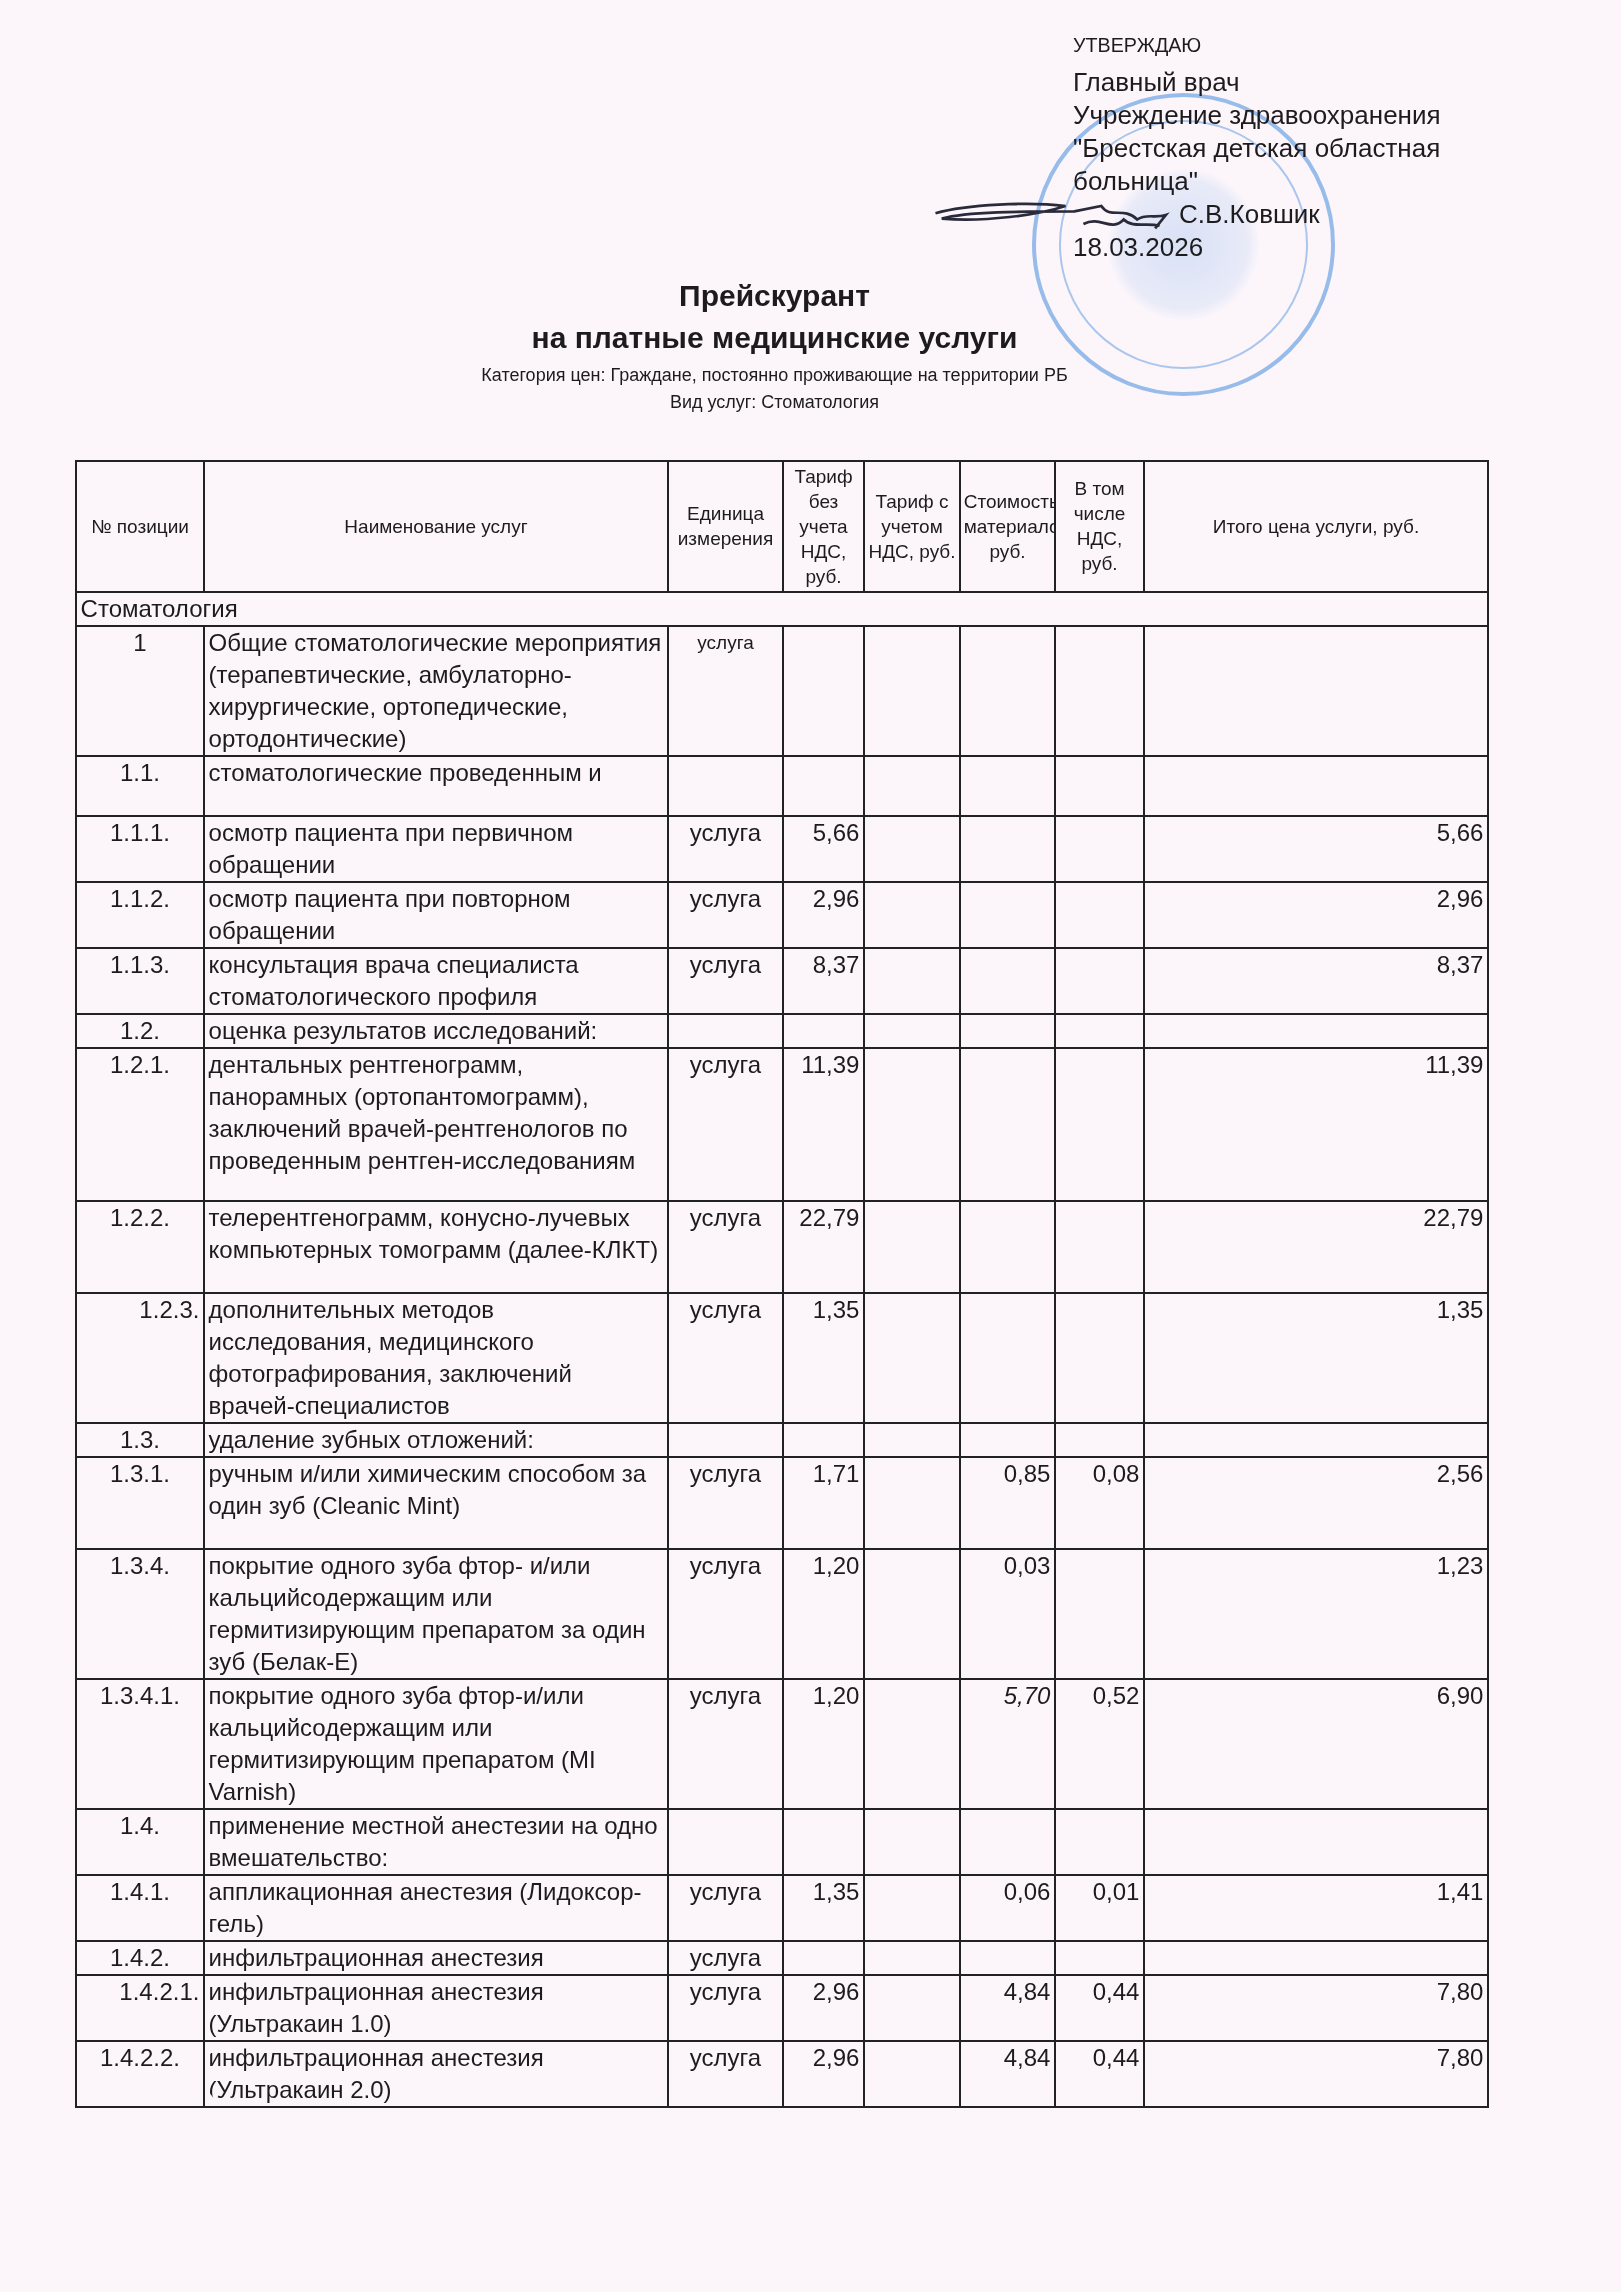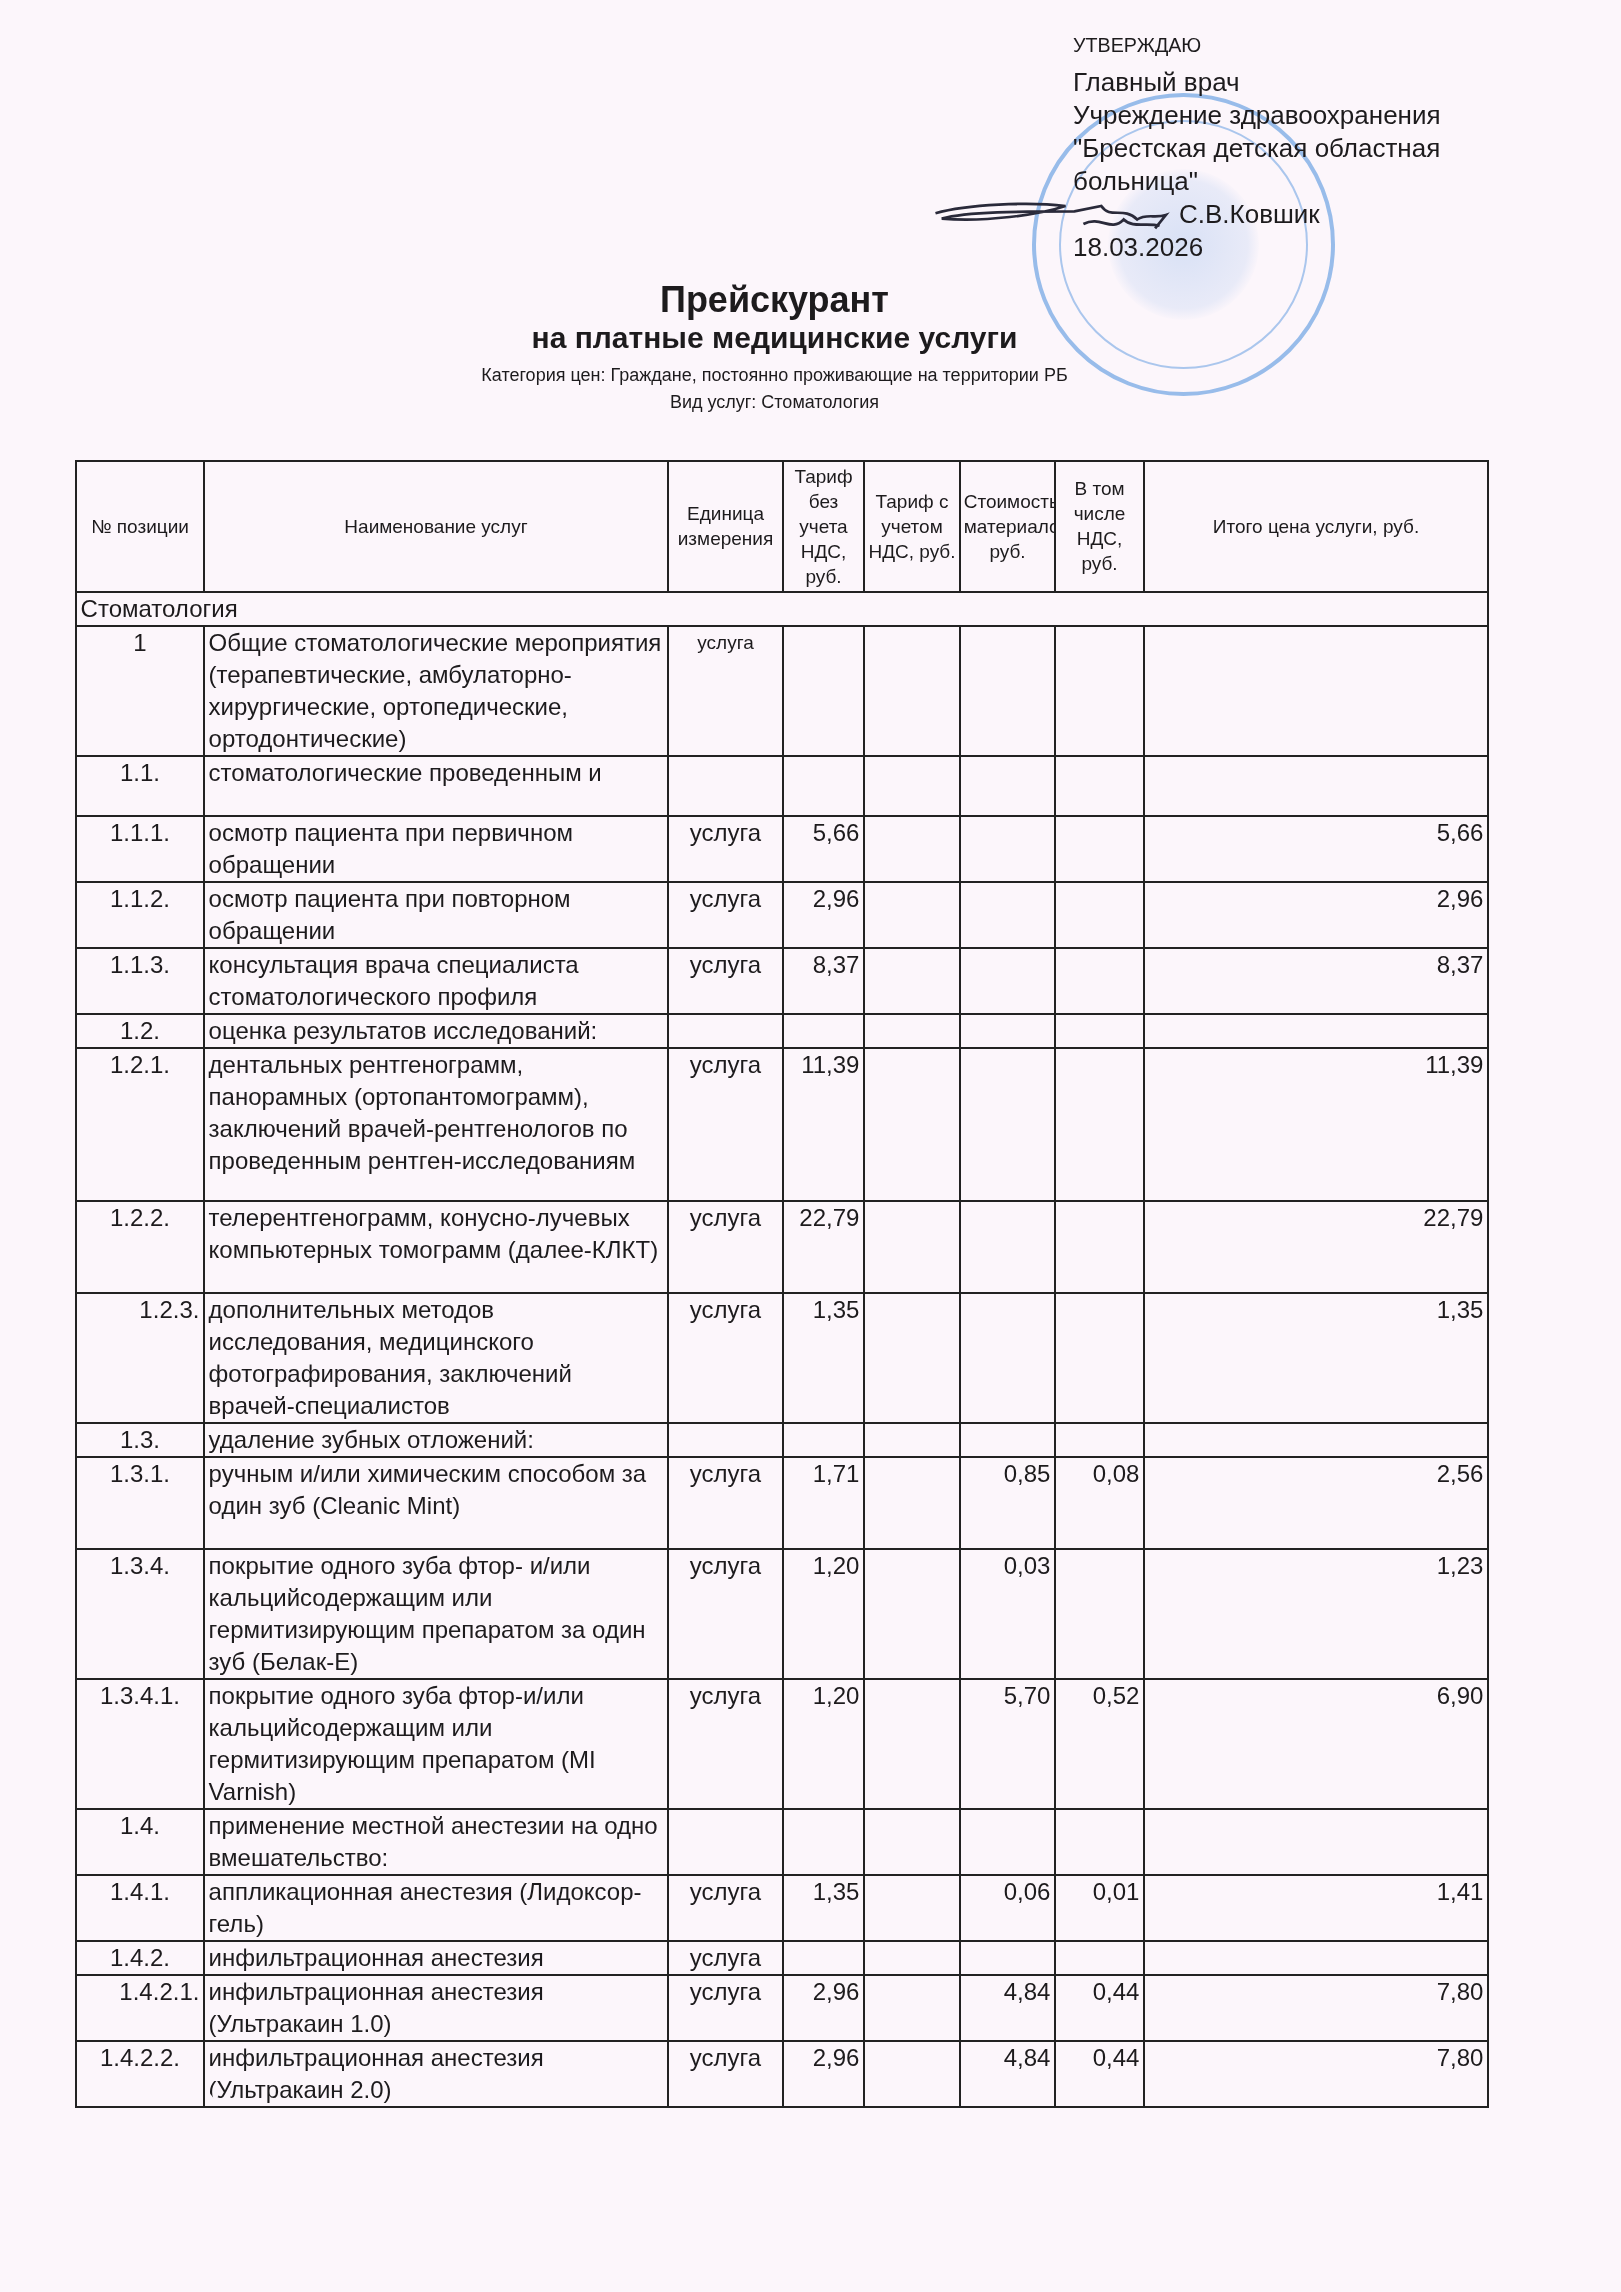--- a/index.html
+++ b/index.html
@@ -32,21 +32,21 @@
     background: radial-gradient(circle, rgba(90,150,225,0.22) 0%, rgba(90,150,225,0.12) 60%, transparent 72%);
   }
   .signature {
     position: absolute; left: 931px; top: 179px; width: 251px; height: 72px;
     pointer-events: none;
   }
   .title {
     position: absolute; left: 0; width: 1549px; text-align: center;
     font-weight: bold;
   }
-  .t1 { top: 279px; font-size: 36px; }
+  .t1 { top: 279px; font-size: 30px; }
   .t2 { top: 321px; font-size: 30px; }
   .sub {
     position: absolute; left: 0; width: 1549px; text-align: center;
     font-size: 18px;
   }
   .s1 { top: 365px; }
   .s2 { top: 392px; }
 
   table.price {
     position: absolute; left: 75px; top: 460px;
@@ -245,21 +245,21 @@
         <td class="val" style="height: 121px;">0,03</td>
         <td class="val" style="height: 121px;"></td>
         <td class="total" style="height: 121px;">1,23</td>
       </tr>
       <tr>
         <td class="num" style="height: 121px;">1.3.4.1.</td>
         <td class="name-cell" style="height: 121px; max-height: 121px;">покрытие одного зуба фтор-и/или кальцийсодержащим или гермитизирующим препаратом (MI Varnish)</td>
         <td class="unit" style="height: 121px;">услуга</td>
         <td class="val" style="height: 121px;">1,20</td>
         <td class="val" style="height: 121px;"></td>
-        <td class="val" style="height: 121px;">5,70</td>
+        <td class="val" style="height: 121px; font-style: italic;">5,70</td>
         <td class="val" style="height: 121px;">0,52</td>
         <td class="total" style="height: 121px;">6,90</td>
       </tr>
       <tr>
         <td class="num" style="height: 58px;">1.4.</td>
         <td class="name-cell" style="height: 58px; max-height: 58px;">применение местной анестезии на одно вмешательство:</td>
         <td class="unit" style="height: 58px;"></td>
         <td class="val" style="height: 58px;"></td>
         <td class="val" style="height: 58px;"></td>
         <td class="val" style="height: 58px;"></td>

